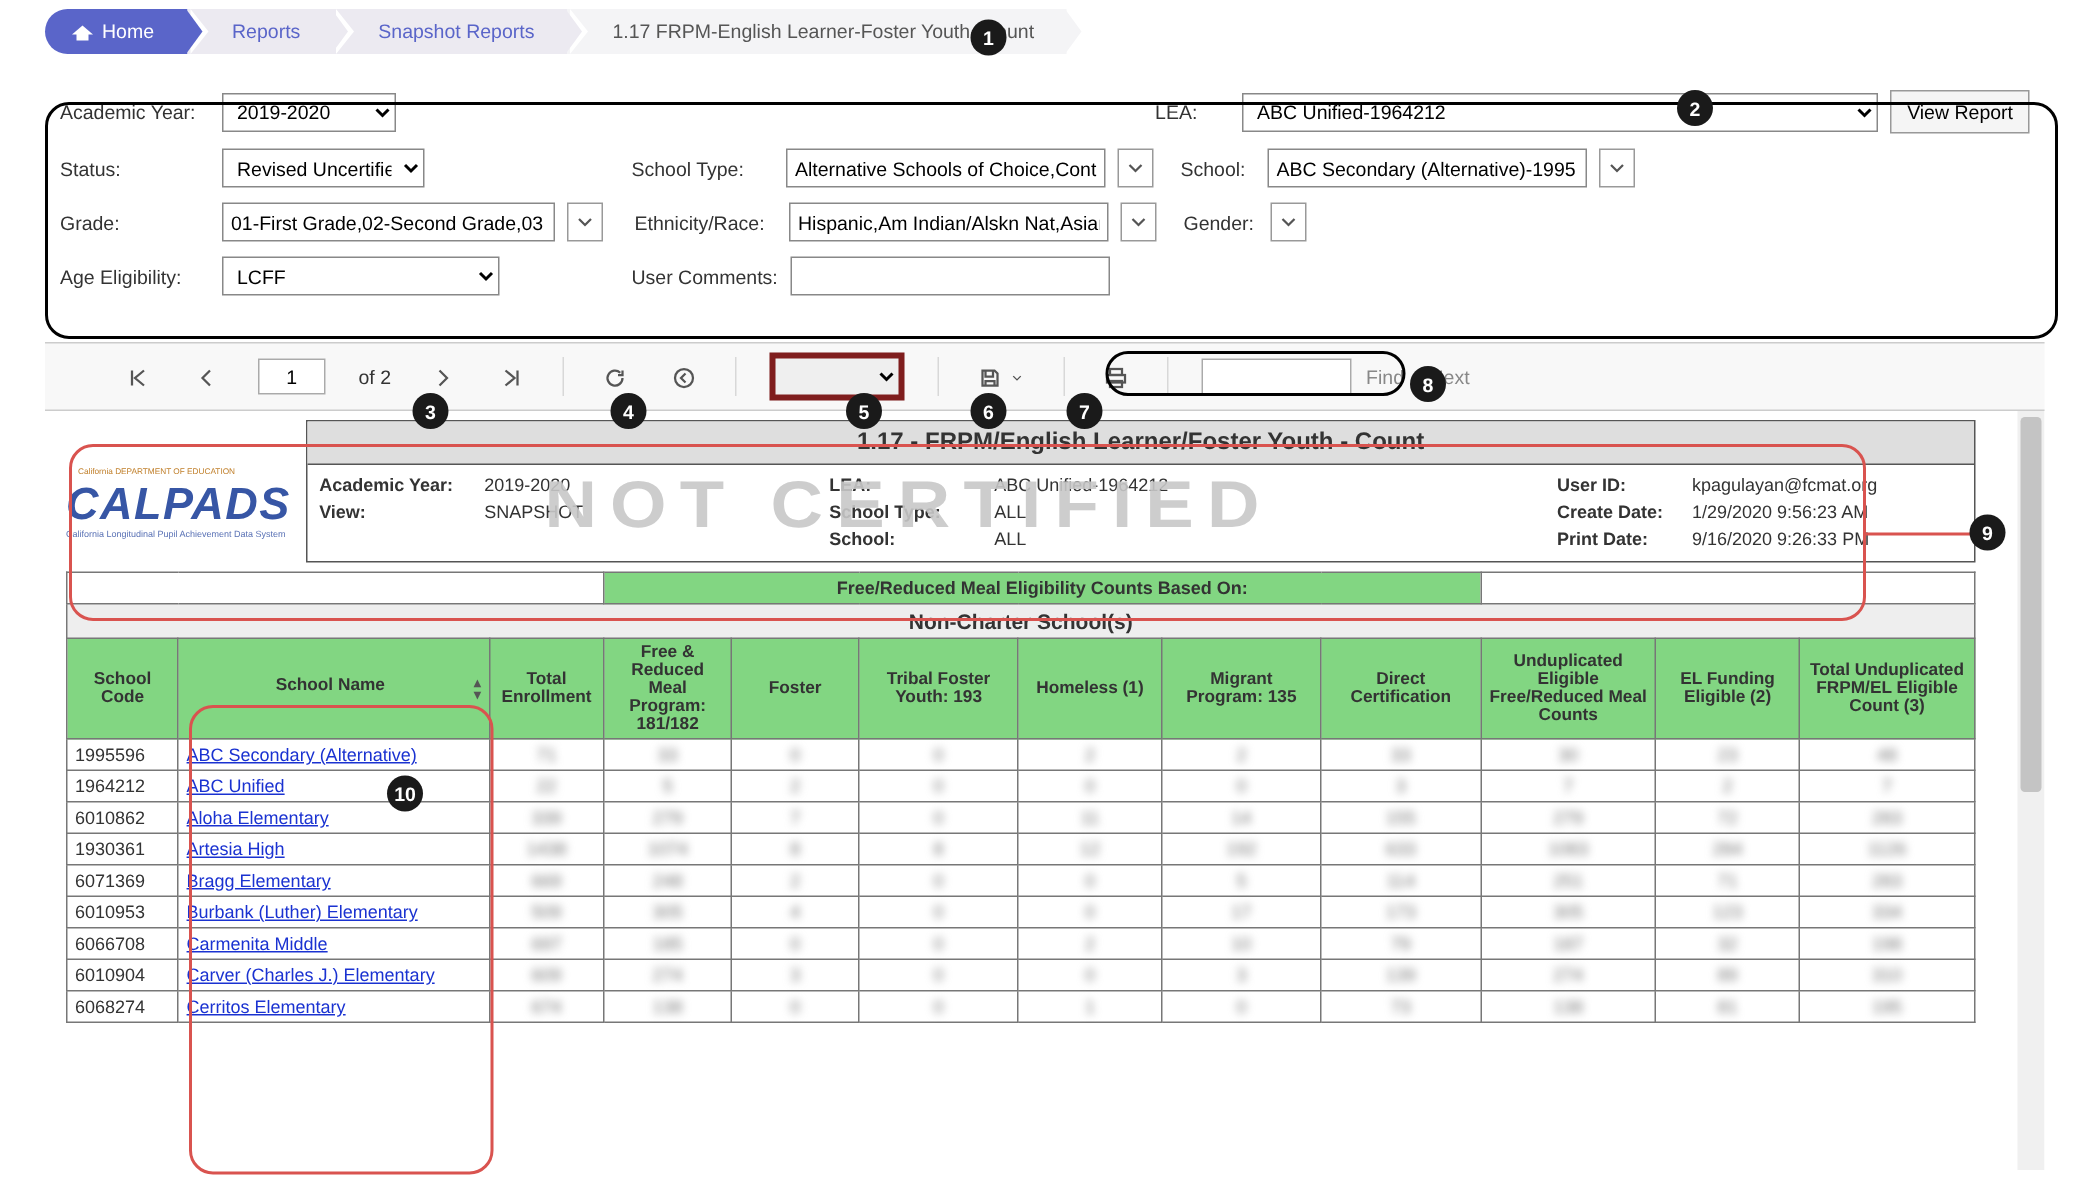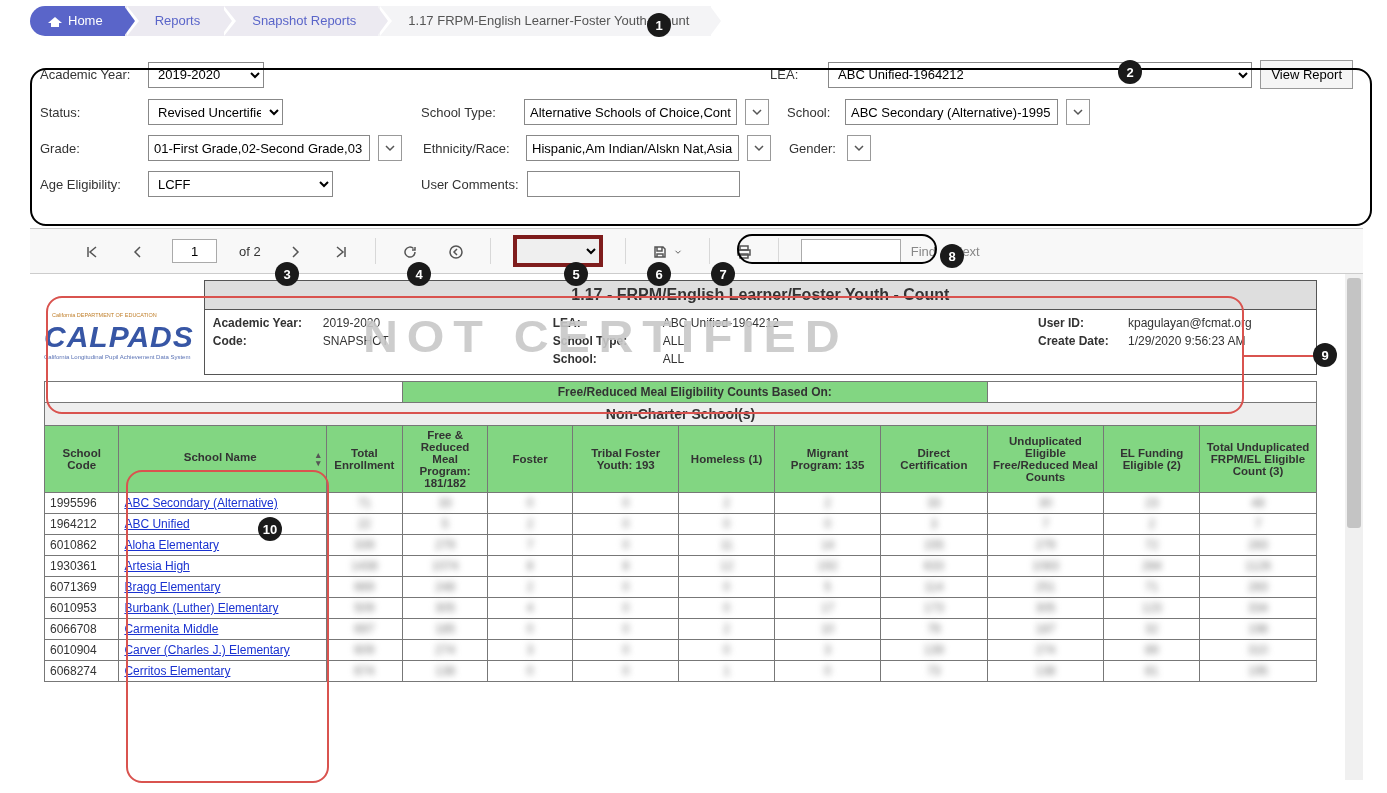--- a/index.html
+++ b/index.html
@@ -199,21 +199,21 @@
     <div class="rpt-header-box">
       <div class="rpt-title">1.17 - FRPM/English Learner/Foster Youth - Count</div>
       <div class="rpt-meta">
         <div class="watermark">NOT CERTIFIED</div>
         <div class="col1">
           <div class="cell">
               <b>Academic Year:</b>
               <span>2019-2020</span>
             </div>
           <div class="cell">
-              <b>Code:</b>
+              <b>View:</b>
               <span>SNAPSHOT</span>
             </div>
         </div>
         <div class="col2">
           <div class="cell">
               <b>LEA:</b>
               <span>ABC Unified-1964212</span>
             </div>
           <div class="cell">
               <b>School Type:</b>
@@ -225,20 +225,24 @@
             </div>
         </div>
         <div class="col3">
           <div class="cell">
               <b>User ID:</b>
               <span>kpagulayan@fcmat.org</span>
             </div>
           <div class="cell">
               <b>Create Date:</b>
               <span>1/29/2020 9:56:23 AM</span>
+            </div>
+          <div class="cell">
+              <b>Print Date:</b>
+              <span>9/16/2020 9:26:33 PM</span>
             </div>
         </div>
       </div>
     </div>
   </div>
 
   <table class="tbl">
     <colgroup>
       <col style="width:70px">
         <col style="width:195px">

